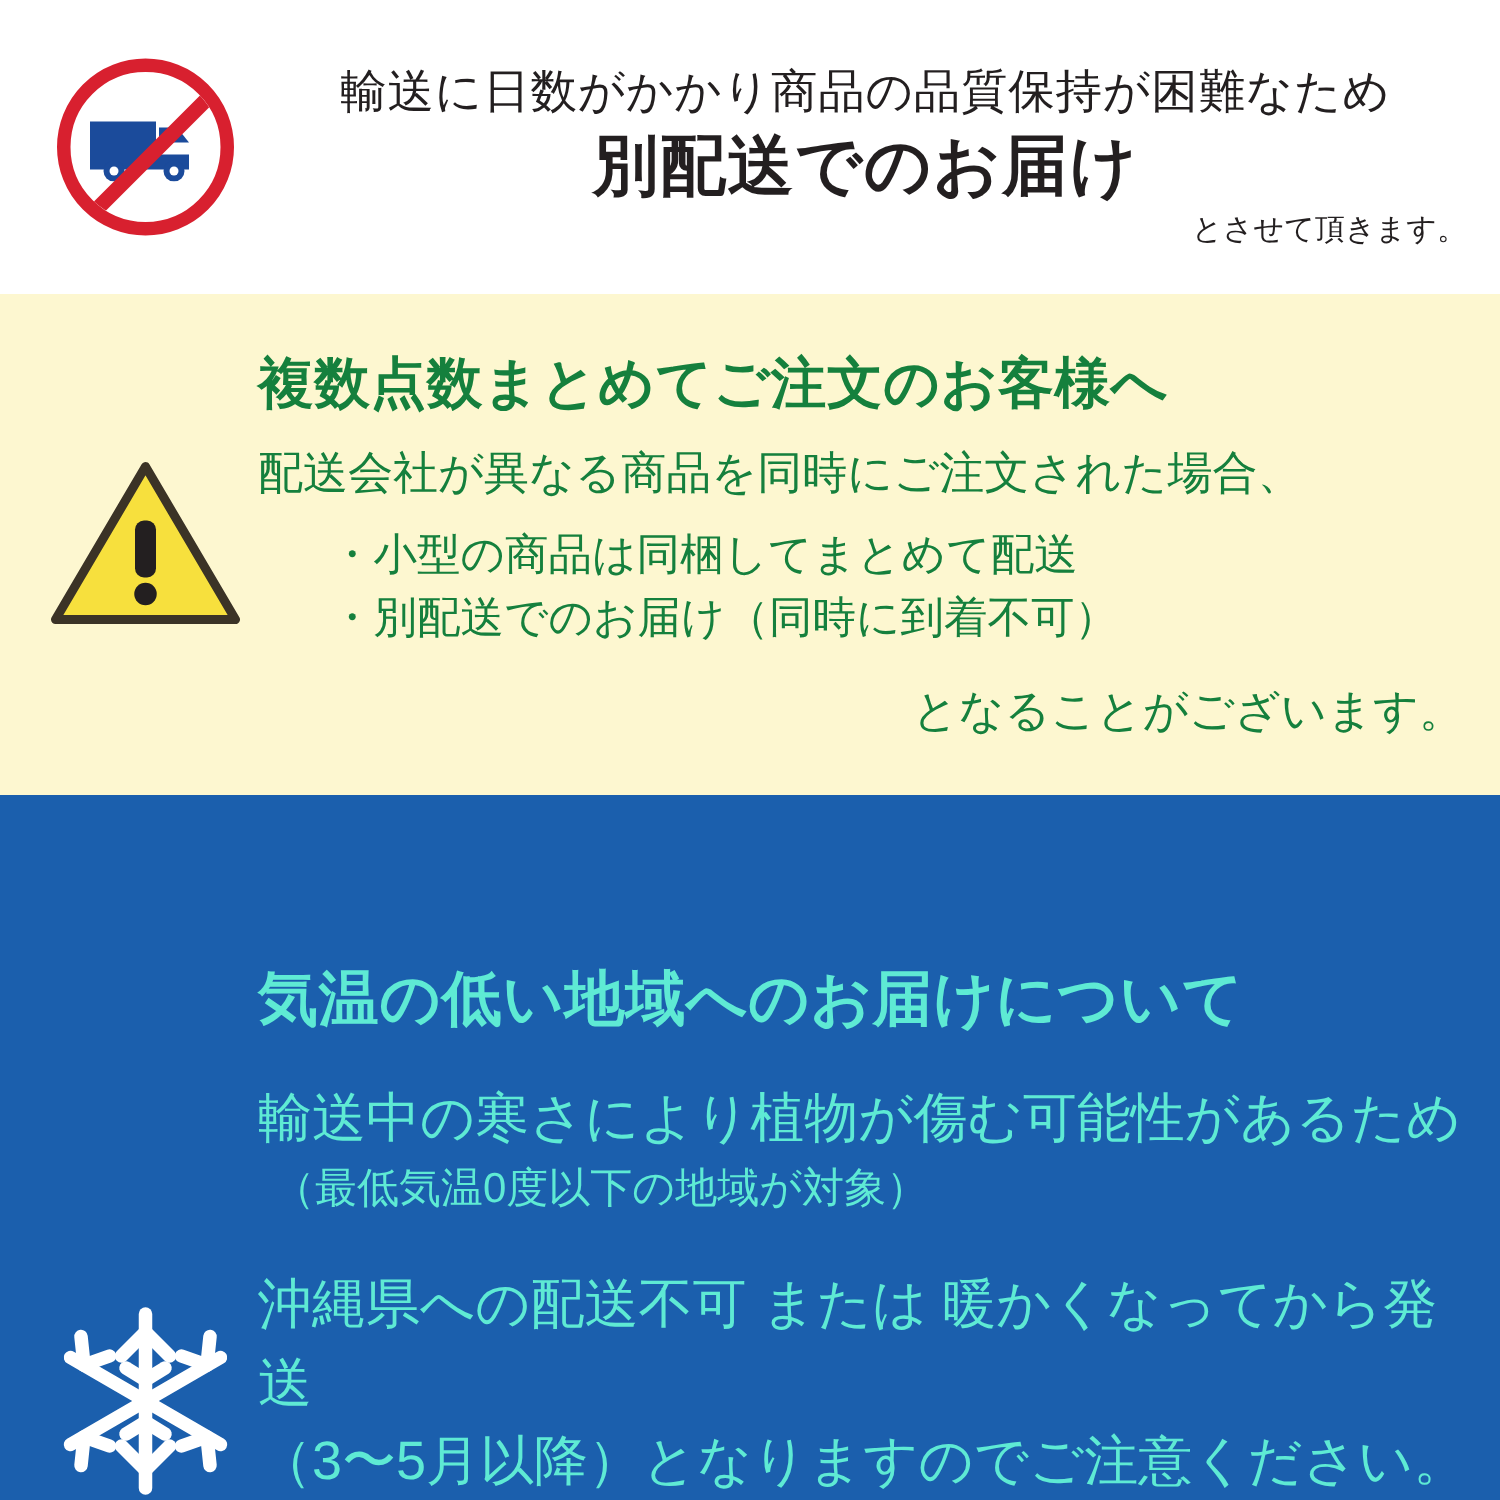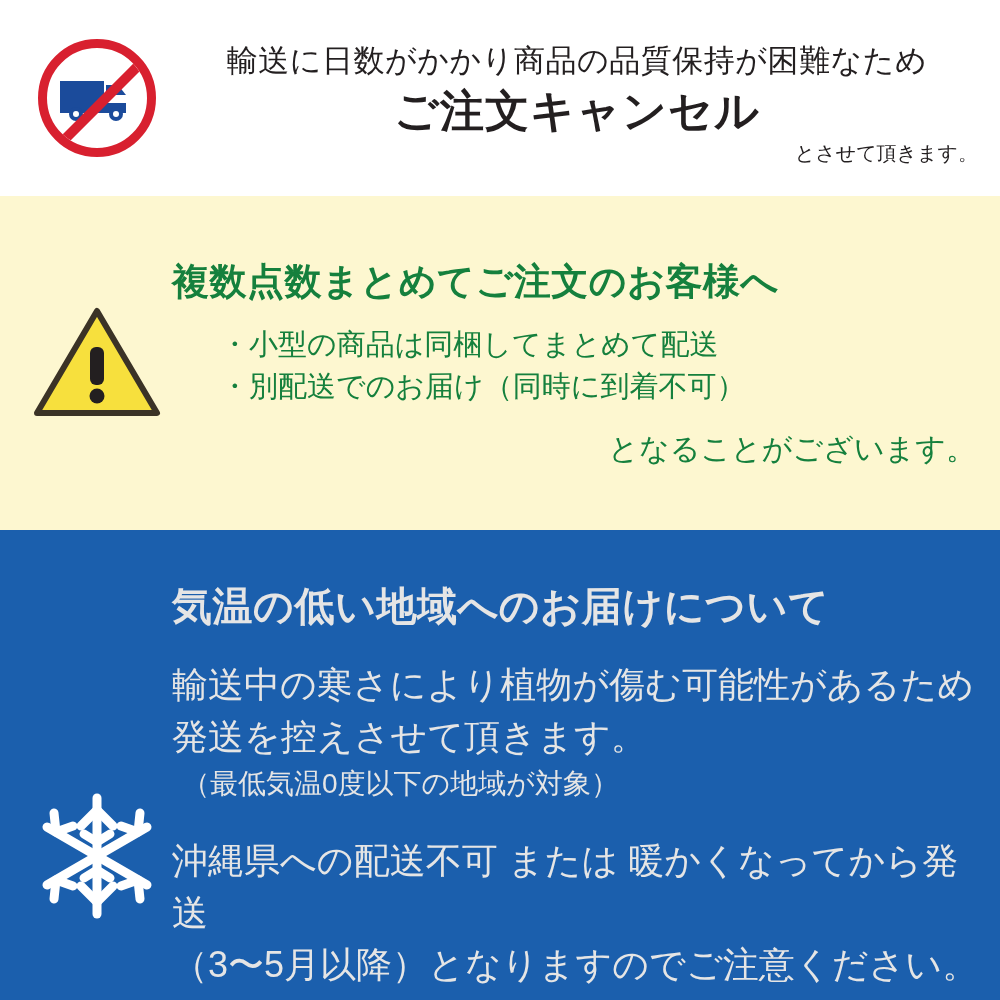--- a/index.html
+++ b/index.html
@@ -150,24 +150,24 @@
     width: 128px;
     height: 112px;
   }
   .warn svg { display:block; }
 
   
   .sec-blue {
     background: #1b5fad;
     flex: 1 1 auto;
     display: flex;
-    align-items: center;
+    align-items: flex-end;
     padding: 22px 18px 0 22px;
     box-sizing: border-box;
-    color: #e5e5e5;
+    color: #5eead4;
   }
   .sec-blue .icon-col {
     width: 150px;
     flex: 0 0 150px;
     display: flex;
     align-items: center;
     justify-content: center;
     padding-top: 160px;
   }
   .sec-blue .text-col {
@@ -212,37 +212,38 @@
             <circle cx="58" cy="39" r="7" fill="#1b4b9b"></circle>
             <circle cx="18" cy="39" r="3" fill="#ffffff"></circle>
             <circle cx="58" cy="39" r="3" fill="#ffffff"></circle>
           </svg>
         </div>
         <div class="slash"></div>
       </div>
     </div>
     <div class="text-col">
       <div class="t1-line1">輸送に日数がかかり商品の品質保持が困難なため</div>
-      <div class="t1-line2">ご注文キャンセル</div>
+      <div class="t1-line2">別配送でのお届け</div>
       <div class="t1-line3">とさせて頂きます。</div>
     </div>
   </div>
 
   <div class="sec-cream">
     <div class="icon-col">
       <div class="warn">
         <svg width="128" height="112" viewBox="0 0 128 112" xmlns="http://www.w3.org/2000/svg">
           <path d="M64 4 L124 106 L4 106 Z" fill="#f7e03d" stroke="#3b3326" stroke-width="6" stroke-linejoin="round"></path>
           <rect x="57" y="40" width="14" height="38" rx="6" fill="#231f20"></rect>
           <circle cx="64" cy="89" r="7.5" fill="#231f20"></circle>
         </svg>
       </div>
     </div>
     <div class="text-col">
       <div class="t2-head">複数点数まとめてご注文のお客様へ</div>
+      <div class="t2-sub">配送会社が異なる商品を同時にご注文された場合、</div>
       <div class="t2-bullet">・小型の商品は同梱してまとめて配送</div>
       <div class="t2-bullet">・別配送でのお届け（同時に到着不可）</div>
       <div class="t2-tail">となることがございます。</div>
     </div>
   </div>
 
   <div class="sec-blue">
     <div class="icon-col">
       <div class="snow">
         <svg width="132" height="132" viewBox="0 0 132 132" xmlns="http://www.w3.org/2000/svg">
@@ -268,21 +269,20 @@
             <line x1="107" y1="42" x2="90" y2="36"></line>
             <line x1="25" y1="90" x2="23" y2="109"></line>
             <line x1="25" y1="90" x2="42" y2="96"></line>
           </g>
         </svg>
       </div>
     </div>
     <div class="text-col">
       <div class="t3-head">気温の低い地域へのお届けについて</div>
       <div class="t3-p">輸送中の寒さにより植物が傷む可能性があるため</div>
-      <div class="t3-p">発送を控えさせて頂きます。</div>
       <div class="t3-paren">（最低気温0度以下の地域が対象）</div>
       <div class="t3-gap"></div>
       <div class="t3-p">沖縄県への配送不可 または 暖かくなってから発送</div>
       <div class="t3-p">（3〜5月以降）となりますのでご注意ください。</div>
     </div>
   </div>
 
 </div>
 
 </body></html>

